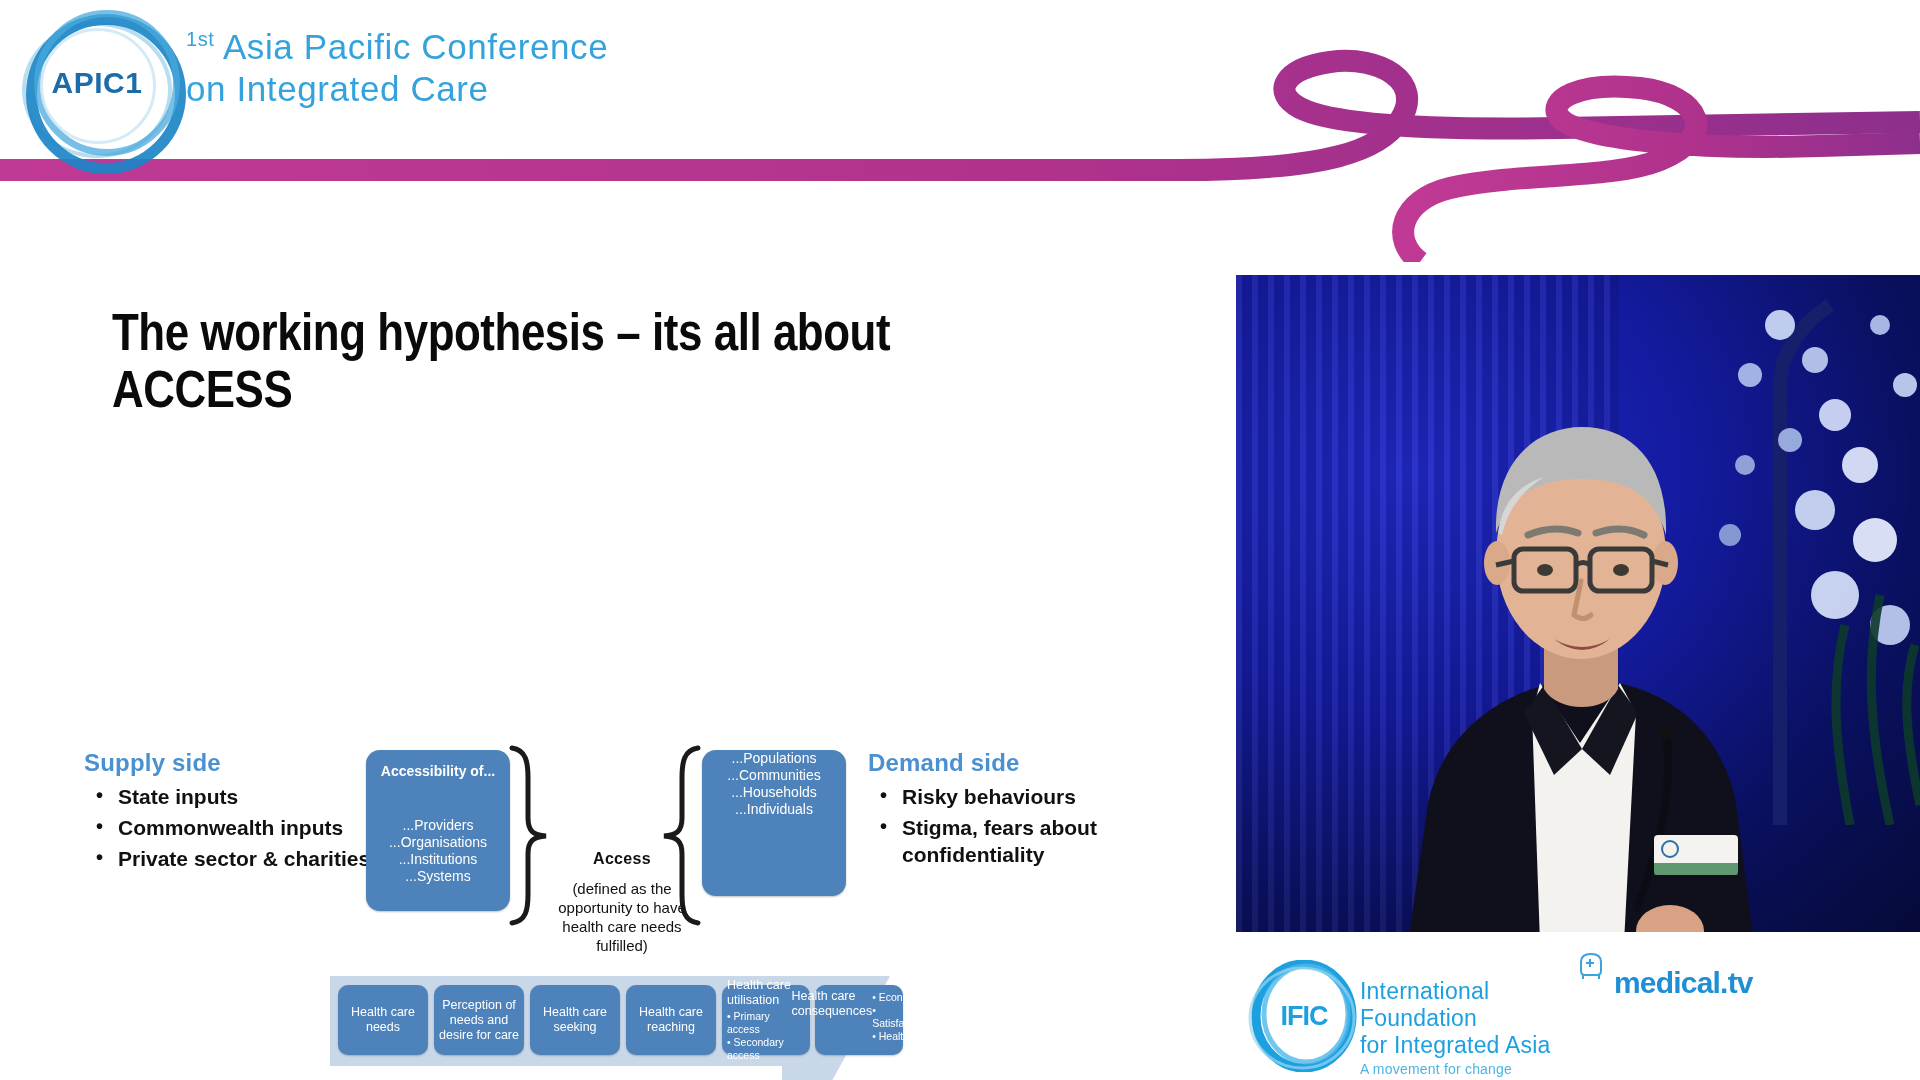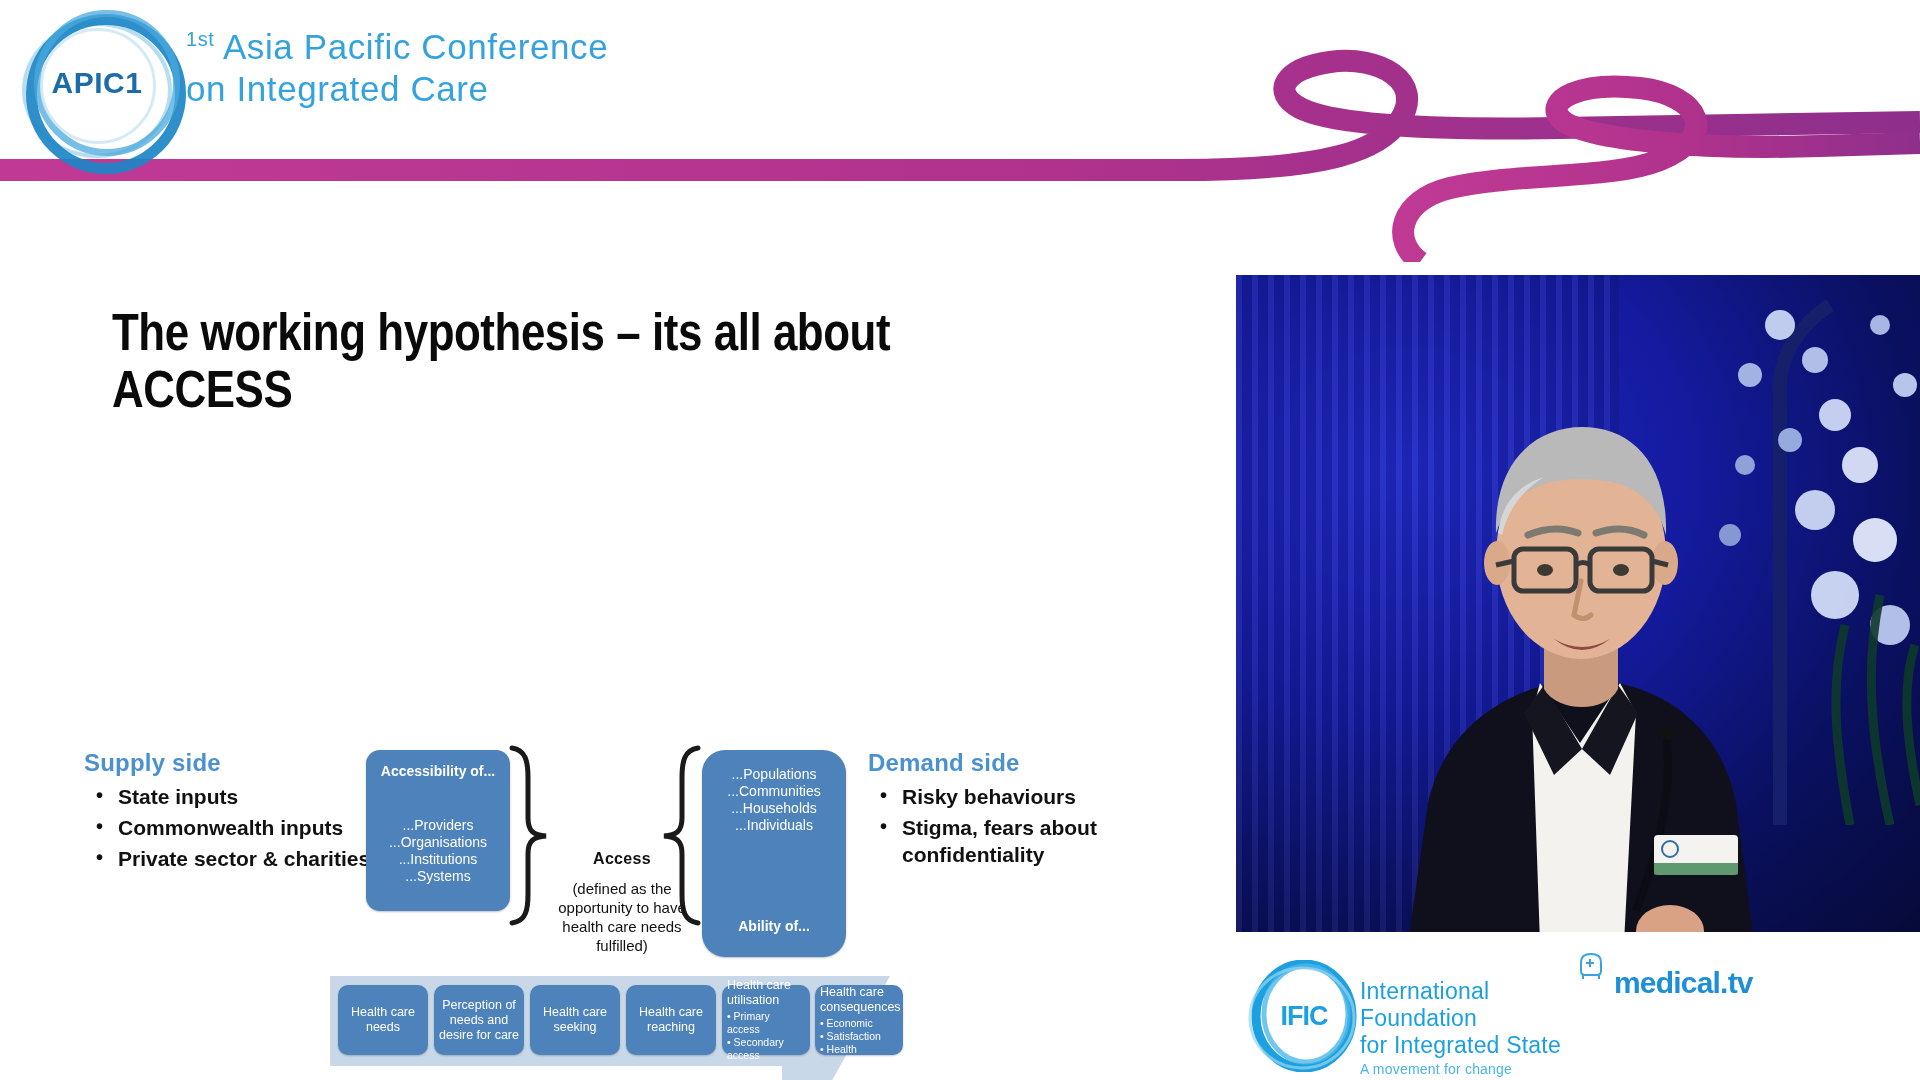--- a/index.html
+++ b/index.html
@@ -74,21 +74,21 @@
     content:"•";position:absolute;left:12px;top:-1px;font-size:20px;color:#111;
   }
 
   
   .bluebox{
     position:absolute;background:#4d82bb;border-radius:14px;
     color:#ffffff;text-align:center;box-sizing:border-box;
     box-shadow:0 1px 2px rgba(0,0,0,.25);
   }
   #box-accessibility{left:366px;top:488px;width:144px;height:161px;padding-top:13px;}
-  #box-ability{left:702px;top:488px;width:144px;height:207px;padding-top:16px;border-radius:23px;}
+  #box-ability{left:702px;top:488px;width:144px;height:146px;}
   .bb-title{font-size:14px;font-weight:bold;line-height:17px;}
   .bb-list{font-size:14px;line-height:17px;font-weight:400;}
   #box-accessibility .bb-list{margin-top:37px;}
   #box-ability .bb-title{margin-top:84px;}
 
   
   .brace{position:absolute;}
 
   #access-center{
     position:absolute;left:540px;top:588px;width:164px;text-align:center;
@@ -244,21 +244,21 @@
   <div class="stage" style="left:626px;top:723px;width:90px;height:70px;">
     <span>Health care reaching</span>
   </div>
   <div class="stage lefttop" style="left:722px;top:723px;width:88px;height:70px;flex-direction:column;">
     <span>Health care utilisation</span>
     <div class="sub">
       <div>Primary access</div>
       <div>Secondary access</div>
     </div>
   </div>
-  <div class="stage lefttop" style="left:815px;top:723px;width:88px;height:70px;flex-direction:column;">
+  <div class="stage lefttop" style="left:815px;top:723px;width:88px;height:70px;">
     <span>Health care consequences</span>
     <div class="sub">
       <div>Economic</div>
       <div>Satisfaction</div>
       <div>Health</div>
     </div>
   </div>
 
 </div>
 
@@ -347,21 +347,21 @@
 
   <div id="ific-logo">
     <svg id="ific-mark" viewBox="0 0 112 112">
       <ellipse cx="56" cy="56" rx="48" ry="52" fill="none" stroke="#1da0e0" stroke-width="9"></ellipse>
       <ellipse cx="58" cy="54" rx="42" ry="48" fill="none" stroke="#4db8e8" stroke-width="5" opacity=".8"></ellipse>
       <ellipse cx="54" cy="58" rx="52" ry="50" fill="none" stroke="#9ad6f0" stroke-width="3" opacity=".7"></ellipse>
     </svg>
     <div id="ific-word">IFIC</div>
     <div id="ific-text">
       <div class="l">International Foundation</div>
-      <div class="l">for Integrated State</div>
+      <div class="l">for Integrated Asia</div>
       <div class="tag">A movement for change</div>
     </div>
   </div>
 
   <div id="armchair">
     <svg id="armchair-icon" viewBox="0 0 34 34">
       <path d="M7,14 q0,-8 10,-8 q10,0 10,8 l0,9 q0,4 -4,4 l-12,0 q-4,0 -4,-4 Z" fill="none" stroke="#3aa3dd" stroke-width="2"></path>
       <path d="M16,11 l0,8 M12,15 l8,0" stroke="#3aa3dd" stroke-width="2"></path>
       <path d="M9,27 l0,4 M25,27 l0,4" stroke="#3aa3dd" stroke-width="2"></path>
     </svg>

